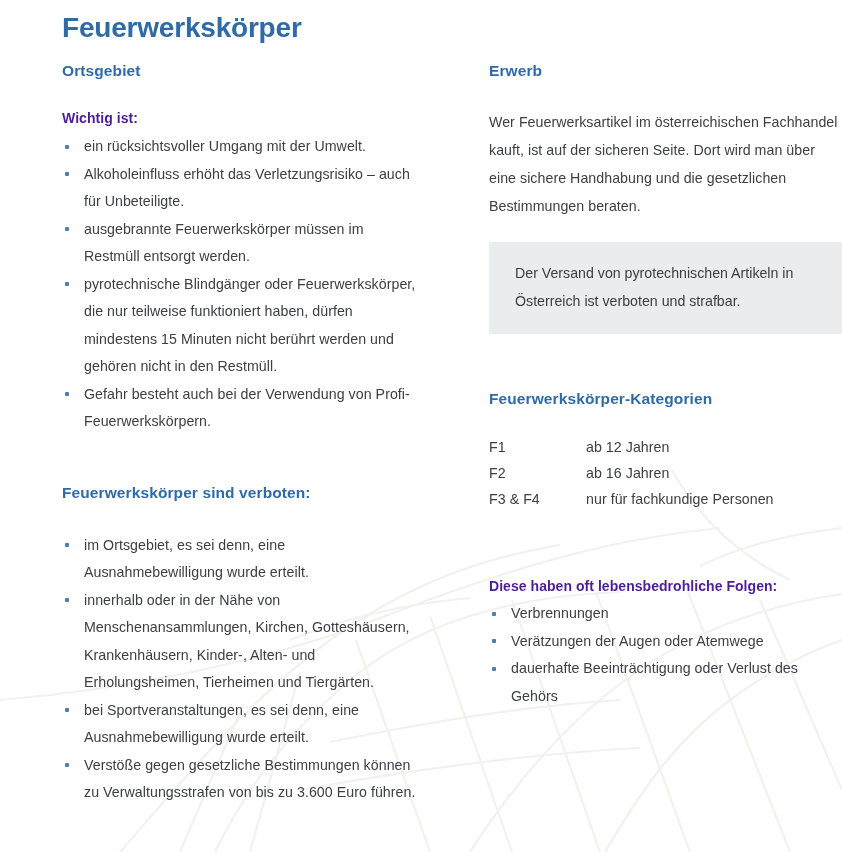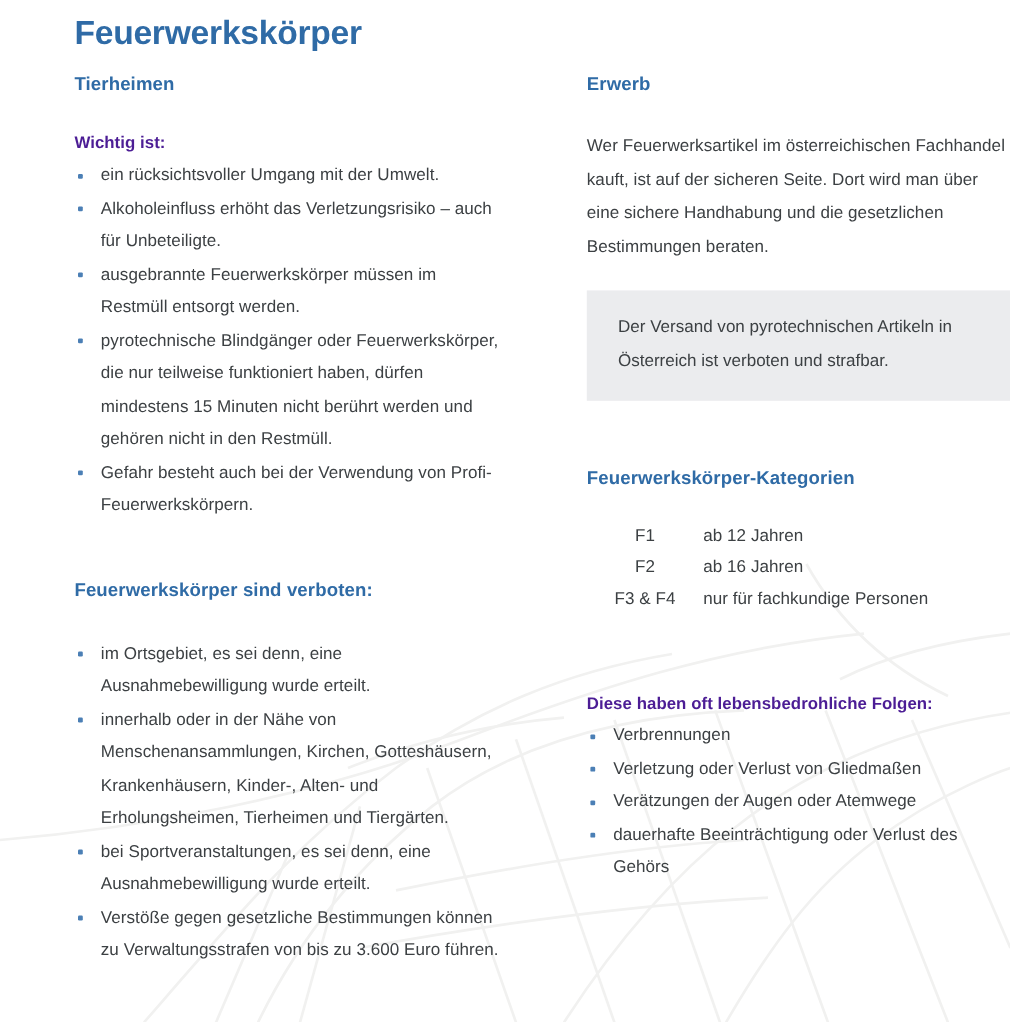--- a/index.html
+++ b/index.html
@@ -134,21 +134,20 @@
     font-size: 14.2px;
     line-height: 26px;
     color: #3c4043;
     padding: 0;
     vertical-align: top;
     letter-spacing: 0.05px;
   }
   table.cat-table td.cat-key {
     width: 97px;
     white-space: nowrap;
-    text-align: center;
   }
 
   
   .gap-head-to-body { height: 30px; }
   .gap-sm  { height: 14px; }
 
   
   .caret {
     display: inline-block;
     width: 1px;
@@ -183,21 +182,21 @@
     <path d="M672 470 C 700 520, 740 556, 790 580"></path>
   </g>
 </svg>
 
 <div class="page">
 
   <h1 class="page-title">Feuerwerkskörper</h1>
 
   <div class="col col-left">
 
-    <h2 class="section-heading">Tierheimen</h2>
+    <h2 class="section-heading">Ortsgebiet</h2>
 
     <div class="gap-head-to-body"></div>
 
     <h3 class="sub-heading">Wichtig ist:</h3>
 
     <div class="gap-sm" style="height:7px;"></div>
 
     <ul class="bullets">
       <li>ein rücksichtsvoller Umgang mit der Umwelt.</li>
       <li>Alkoholeinfluss erhöht das Verletzungsrisiko – auch für Unbeteiligte.</li>
@@ -261,19 +260,18 @@
 
 
     <div style="height:36px;"></div>
 
     <h3 class="sub-heading">Diese haben oft lebensbedrohliche Folgen:</h3>
 
     <div style="height:6px;"></div>
 
     <ul class="bullets">
       <li>Verbrennungen</li>
-      <li>Verletzung oder Verlust von Gliedmaßen</li>
       <li>Verätzungen der Augen oder Atemwege</li>
       <li>dauerhafte Beeinträchtigung oder Verlust des Gehörs</li>
     </ul>
   </div>
 
 </div>
 
 </body></html>

